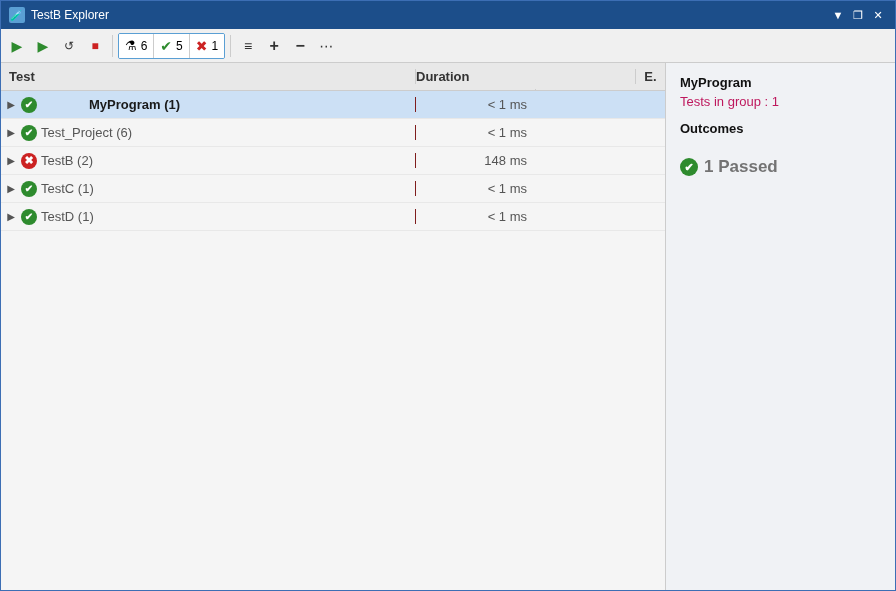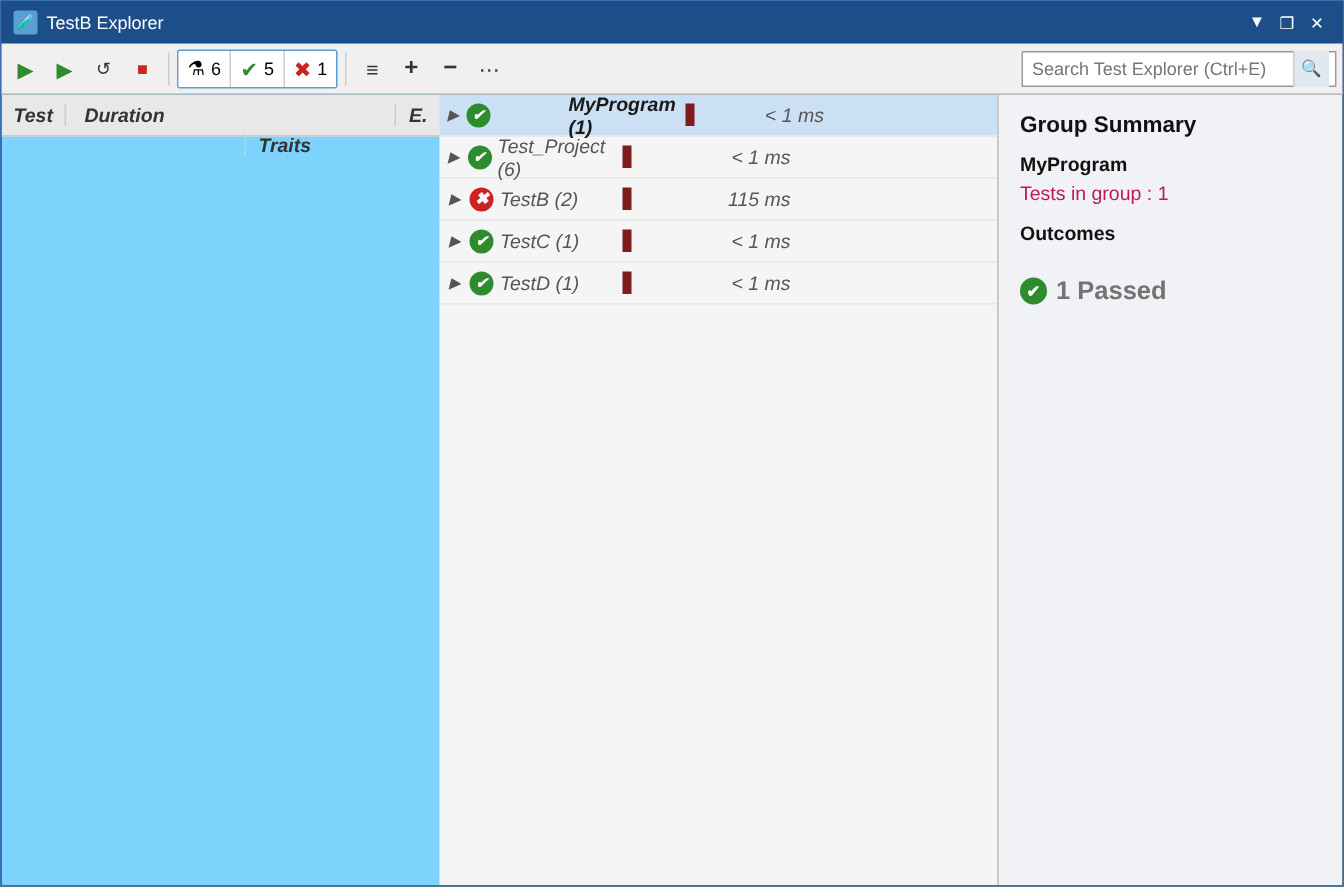--- a/index.html
+++ b/index.html
@@ -144,23 +144,22 @@
     .content-area {
       display: flex;
       flex: 1;
       overflow: hidden;
     }
 
     .test-pane {
       flex: 1;
       background: #7dd3fc;
       display: flex;
-      flex-direction: row;
+      flex-direction: column;
       overflow: hidden;
-      font-style: italic;
     }
 
     .column-headers {
       display: flex;
       background: #e8e8e8;
       border-bottom: 1px solid #ccc;
       height: 28px;
       align-items: center;
       flex-shrink: 0;
     }
@@ -168,21 +167,21 @@
       flex: 1;
       padding: 0 8px;
       font-size: 13px;
       font-weight: 600;
       color: #333;
       display: flex;
       align-items: center;
     }
     .col-duration {
       width: 120px;
-      padding: 0 12px;
+      padding: 0 0;
       font-size: 13px;
       font-weight: 600;
       color: #333;
       border-left: 1px solid #ccc;
     }
     .col-traits {
       width: 100px;
       padding: 0 8px;
       font-size: 13px;
       font-weight: 600;
@@ -258,21 +257,21 @@
       color: #1a1a1a;
     }
     .row-name.bold { font-weight: 700; margin-left: 48px; }
     .row-name.dim { color: #555; }
 
     .row-duration {
       width: 120px;
       padding: 0 8px;
       font-size: 13px;
       color: #555;
-      border-left: 6px solid #7f1d1d;
+      border-left: 1px solid #7f1d1d;
       text-align: right;
     }
     .row-traits {
       width: 100px;
       padding: 0 8px;
       border-left: 1px solid #e8e8e8;
     }
     .row-e {
       width: 30px;
       border-left: 1px solid #e8e8e8;
@@ -365,24 +364,20 @@
       </button>
     </div>
 
     <div class="tb-separator"></div>
 
     <button class="tb-btn" style="font-size:14px;">≡</button>
     <button class="tb-btn" style="font-size:16px; font-weight:bold;">+</button>
     <button class="tb-btn" style="font-size:16px; font-weight:bold;">−</button>
     <button class="tb-btn" style="font-size:14px;">⋯</button>
 
-    <div class="search-box">
-      <input class="search-input" type="text" placeholder="Search Test Explorer (Ctrl+E)" style="">
-      <button class="search-icon-btn">🔍</button>
-    </div>
   </div>
 
   <div class="content-area">
 
     <div class="test-pane">
 
       <div class="column-headers">
         <div class="col-test">
           <span>Test</span>
         </div>
@@ -420,21 +415,21 @@
           <div class="row-traits"></div>
           <div class="row-e"></div>
         </div>
 
         <div class="test-row">
           <div class="row-test-col">
             <span class="expand-arrow">▶</span>
             <span class="status-icon status-fail">✖</span>
             <span class="row-name dim">TestB (2)</span>
           </div>
-          <div class="row-duration">115 ms</div>
+          <div class="row-duration">148 ms</div>
           <div class="row-traits"></div>
           <div class="row-e"></div>
         </div>
 
         <div class="test-row">
           <div class="row-test-col">
             <span class="expand-arrow">▶</span>
             <span class="status-icon status-pass">✔</span>
             <span class="row-name dim">TestC (1)</span>
           </div>
@@ -451,21 +446,20 @@
           </div>
           <div class="row-duration">&lt; 1 ms</div>
           <div class="row-traits"></div>
           <div class="row-e"></div>
         </div>
 
       </div>
     </div>
 
     <div class="right-pane">
-      <div class="group-summary-title">Group Summary</div>
       <div class="gs-item-name">MyProgram</div>
       <div class="gs-label">
         <span>Tests in group :</span>
         <span>1</span>
       </div>
       <div class="gs-outcomes-title">Outcomes</div>
       <div class="gs-outcome-row">
         <span class="status-icon status-pass" style="width:18px;height:18px;font-size:11px;">✔</span>
         <span class="outcome-text">1 Passed</span>
       </div>

